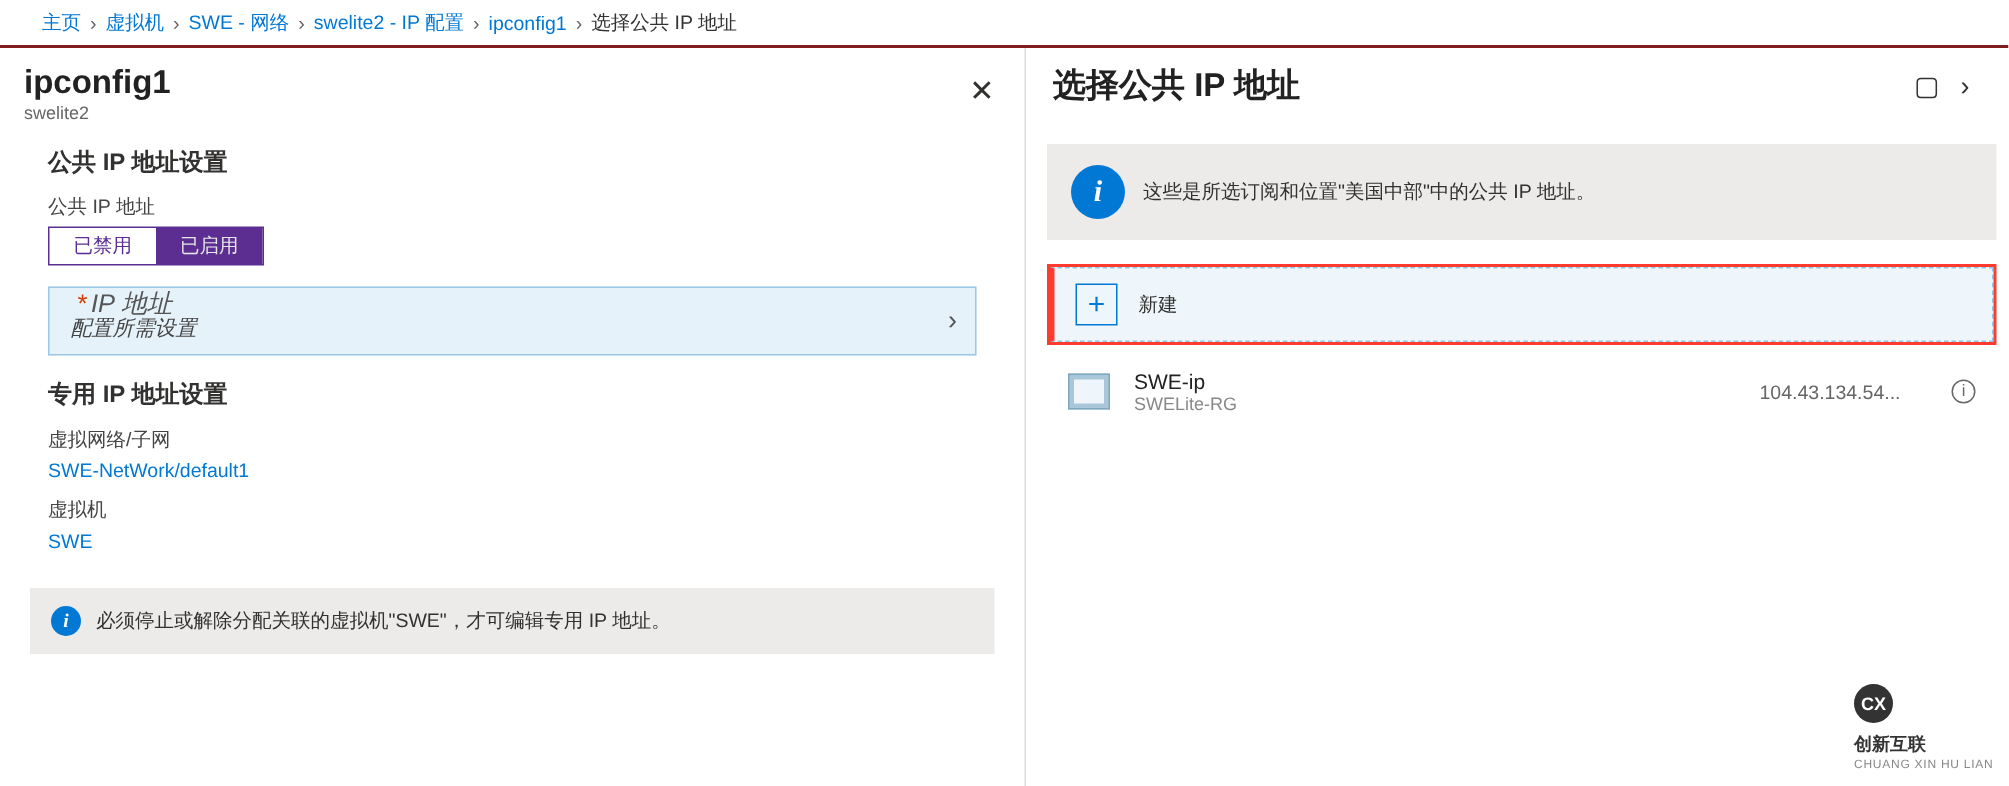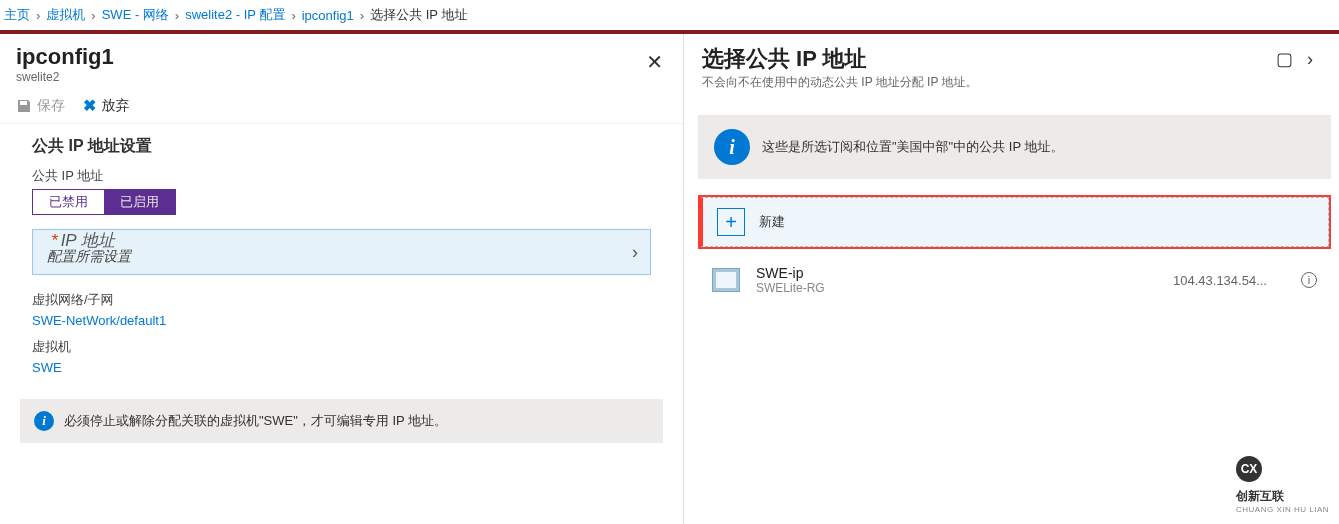--- a/index.html
+++ b/index.html
@@ -9,22 +9,22 @@
       color: #323130;
       background: #fff;
       width: 1339px;
       height: 524px;
       overflow: hidden;
       position: relative;
     }
     .breadcrumb {
       display: flex;
       align-items: center;
-      padding: 6px 4px;
-      border-bottom: 4px solid #7f1d1d;
+      padding: 6px 28px;
+      border-bottom: 2px solid #7f1d1d;
       font-size: 13px;
       gap: 6px;
     }
     .breadcrumb a { color: #0078d4; text-decoration: none; cursor: pointer; }
     .breadcrumb .sep { color: #666; }
     .breadcrumb .current { color: #333; }
     .main { display: flex; height: calc(100% - 30px); }
     .left-panel {
       width: 684px;
       border-right: 1px solid #ddd;
@@ -197,67 +197,53 @@
 
 <div class="main">
 
   <div class="left-panel">
     <div class="panel-header">
       <div class="panel-title">ipconfig1</div>
       <div class="panel-subtitle">swelite2</div>
       <div class="close-x">✕</div>
     </div>
 
-    <div class="toolbar">
-      <div class="toolbar-btn disabled">
-        <span class="save-icon">
-          <svg viewBox="0 0 16 16" width="16" height="16">
-              <path fill="#999" d="M2 2h10l2 2v10H2V2zm2 1v4h7V3H4zm1 6h6v4H5V9z"></path>
-            </svg>
-        </span>
-        <span>保存</span>
-      </div>
-      <div class="toolbar-btn">
-        <span class="x">✖</span>
-        <span>放弃</span>
-      </div>
-    </div>
 
     <div class="section">
       <div class="section-title">公共 IP 地址设置</div>
       <div class="field-label">公共 IP 地址</div>
       <div class="toggle">
         <div>已禁用</div>
         <div class="active">已启用</div>
       </div>
 
       <div class="config-row">
         <span class="lbl"><span class="req">*</span><span>IP 地址</span></span>
         <div class="placeholder">配置所需设置</div>
         <div class="chevron">›</div>
       </div>
     </div>
 
     <div class="section">
+      <div class="section-title">专用 IP 地址设置</div>
       <div class="field-label">虚拟网络/子网</div>
       <div class="link">SWE-NetWork/default1</div>
       <div class="field-label" style="margin-top:10px;">虚拟机</div>
       <div class="link">SWE</div>
     </div>
 
     <div class="bottom-info">
       <div class="info-circle small">i</div>
       <span>必须停止或解除分配关联的虚拟机"SWE"，才可编辑专用 IP 地址。</span>
     </div>
   </div>
 
   <div class="right-panel">
     <div class="panel-header" style="padding-left:4px;">
       <div class="panel-title">选择公共 IP 地址</div>
-      <div class="panel-subtitle">不会向不在使用中的动态公共 IP 地址分配 IP 地址。</div>
       <div class="right-actions">
         <span>▢</span>
         <span>›</span>
       </div>
     </div>
 
     <div class="info-banner right-info">
       <div class="info-circle">i</div>
       <span>这些是所选订阅和位置"美国中部"中的公共 IP 地址。</span>
     </div>

